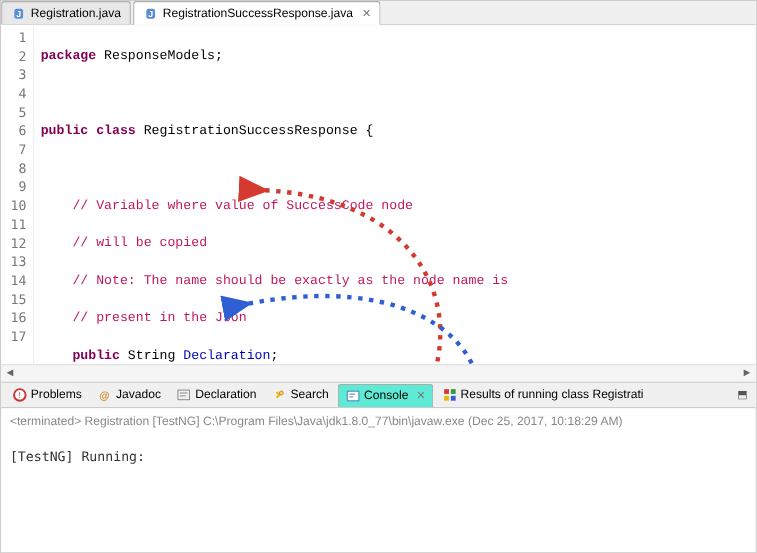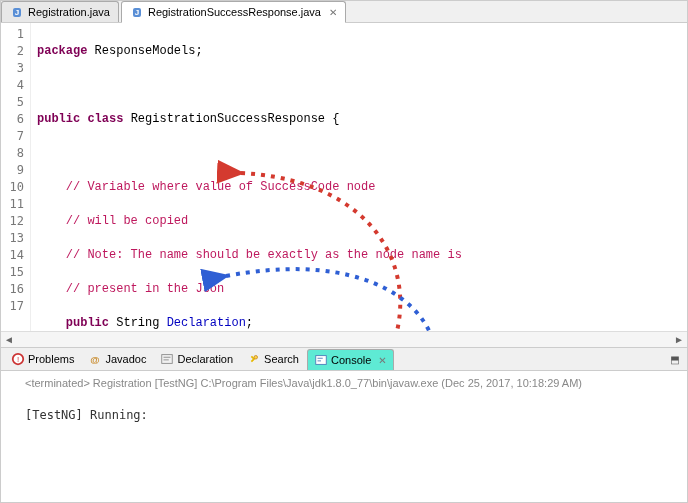--- a/index.html
+++ b/index.html
@@ -56,21 +56,21 @@
   align-items:center;
   padding: 0 4px;
   gap: 2px;
   overflow:hidden;
 }
 .btab { display:flex; align-items:center; gap:3px; padding:3px 6px; font-size:11px; cursor:pointer; border-radius:3px 3px 0 0;}
 .btab.active { background:#5eead4; border:1px solid #aaa; border-bottom:1px solid #fff; position:relative; top:1px;}
 .btab .bi { width:14px; height:14px; display:inline-block; }
 .toolbar-right { margin-left:auto; display:flex; gap:2px; }
 .tbtn { width:16px; height:16px; display:flex; align-items:center; justify-content:center; font-size:10px; color:#555; cursor:pointer;}
-.console { padding:6px 24px; font-size:11px; color:#333; height: 133px; overflow:hidden; position:relative;}
+.console { padding:6px 8px; font-size:11px; color:#333; height: 133px; overflow:hidden; position:relative;}
 .console .term { color:#888; }
 .console .out { font-family: Consolas, monospace; font-size:12px; line-height:16px; margin-top:2px; white-space:pre;}
 .arrow-svg { position:absolute; pointer-events:none; }
 </style>
 </head>
 <body>
 
 <div class="tab-bar">
   <div class="tab">
     <span class="icon">
@@ -180,20 +180,29 @@
   </div>
   <div class="btab active">
     <svg class="bi" viewBox="0 0 16 16">
         <rect x="2" y="3" width="12" height="10" fill="#fff" stroke="#4a7ab8"></rect>
         <line x1="4" y1="6" x2="10" y2="6" stroke="#4a7ab8"></line>
         <line x1="4" y1="9" x2="8" y2="9" stroke="#4a7ab8"></line>
       </svg>
     <span>Console</span>
     <span class="close-x">✕</span>
   </div>
+  <div class="btab">
+    <svg class="bi" viewBox="0 0 16 16">
+        <rect x="2" y="2" width="5" height="5" fill="#d43a2f"></rect>
+        <rect x="9" y="2" width="5" height="5" fill="#3a9a3a"></rect>
+        <rect x="2" y="9" width="5" height="5" fill="#e6b800"></rect>
+        <rect x="9" y="9" width="5" height="5" fill="#2f5fd4"></rect>
+      </svg>
+    <span>Results of running class Registrati</span>
+  </div>
   <div class="toolbar-right">
     <div class="tbtn">⬒</div>
   </div>
 </div>
 
 <div class="console">
   <div class="term">&lt;terminated&gt; Registration [TestNG] C:\Program Files\Java\jdk1.8.0_77\bin\javaw.exe (Dec 25, 2017, 10:18:29 AM)</div>
   <div class="out">
 <div>[TestNG] Running:</div>
 <div>&nbsp;</div>

